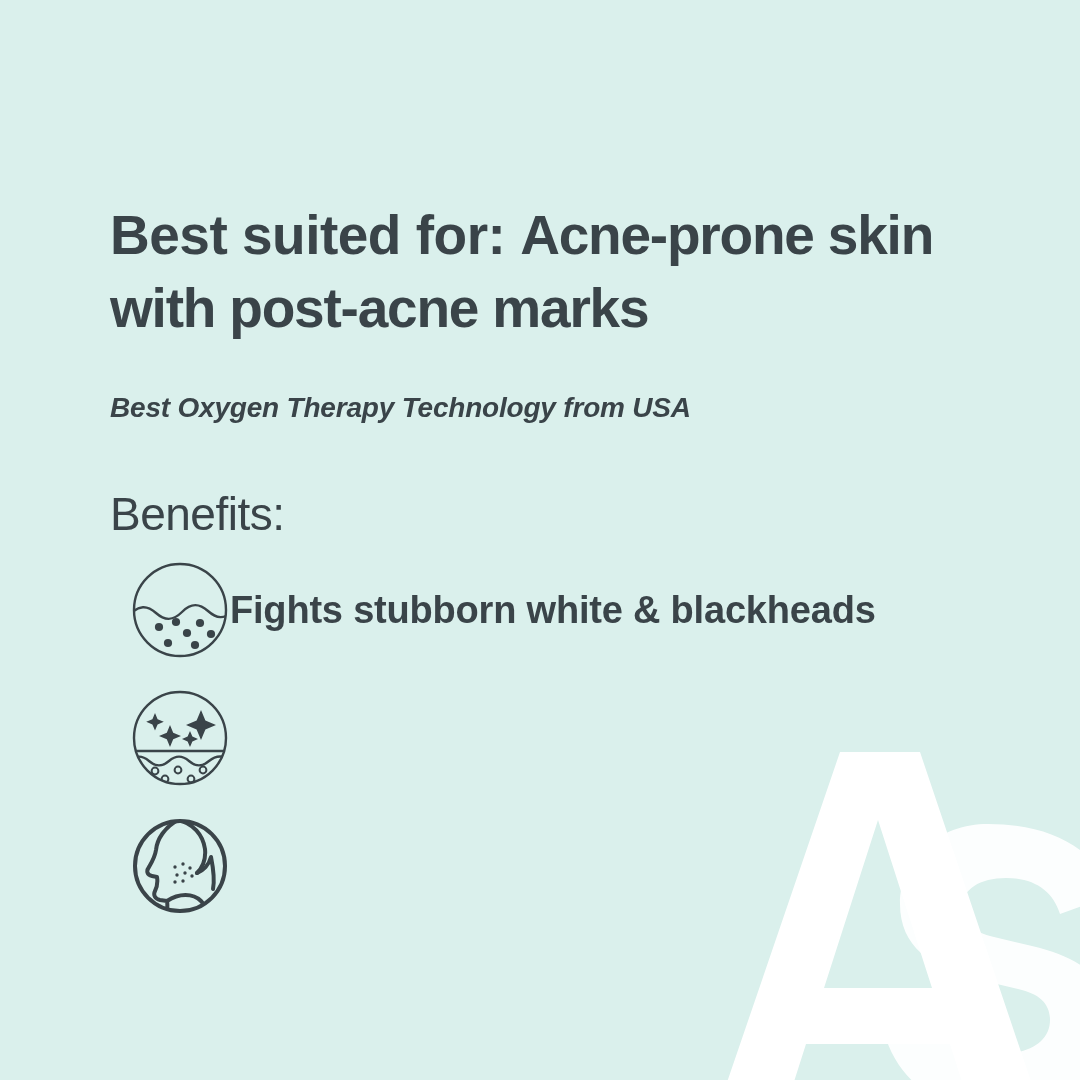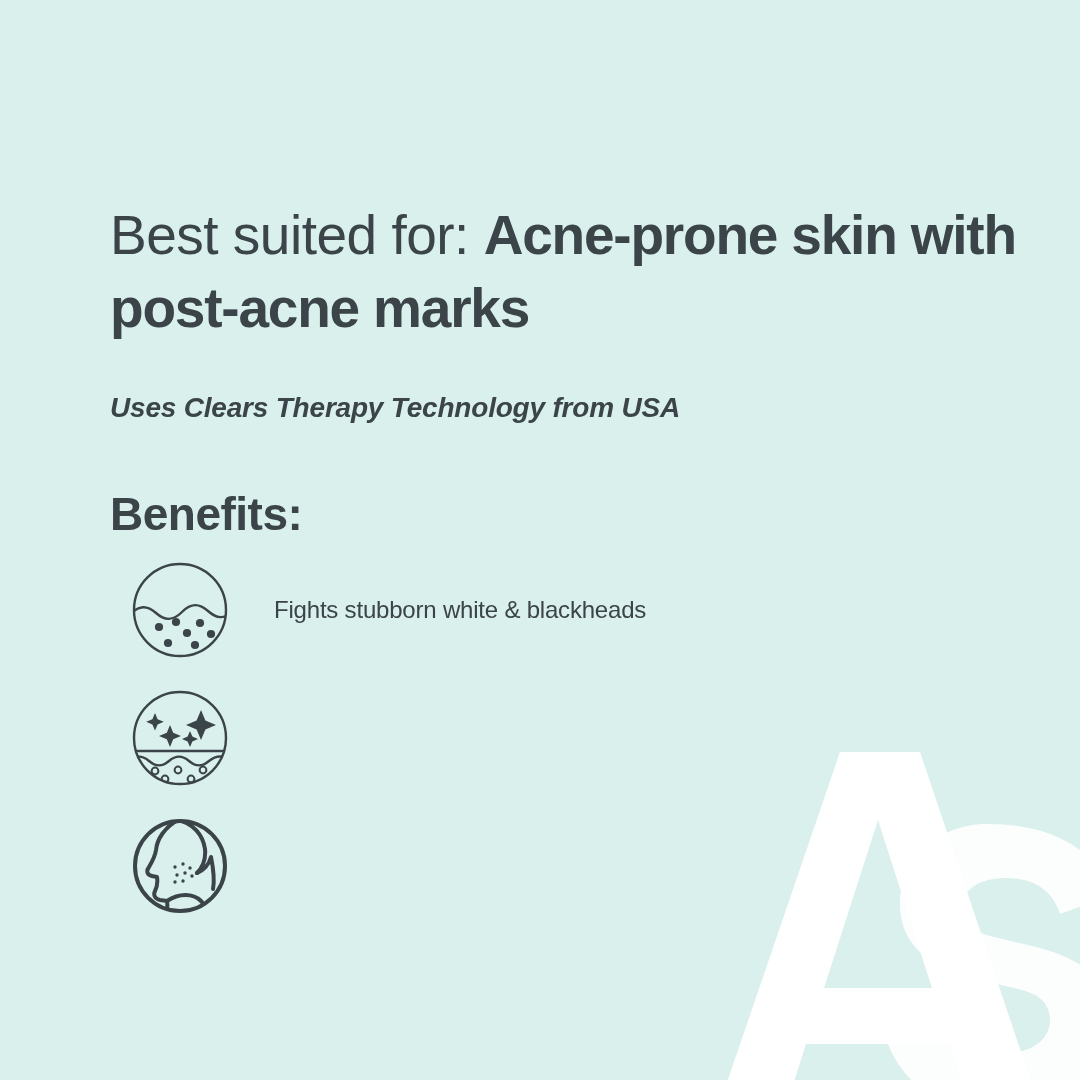--- a/index.html
+++ b/index.html
@@ -42,40 +42,40 @@
     position: absolute;
     top: 199px;
     left: 110px;
     right: 55px;
     font-size: 55px;
     line-height: 73px;
     letter-spacing: -0.5px;
     font-weight: 400;
     color: #3a4449;
   }
-  .headline .lead { font-weight: 400; }
+  .headline .lead { font-weight: 700; }
   .headline .strong { font-weight: 800; letter-spacing: -1.2px; }
 
   .subhead {
     position: absolute;
     top: 392px;
     left: 110px;
     font-size: 28px;
     font-weight: 800;
     font-style: italic;
     letter-spacing: -0.2px;
     color: #3a4449;
   }
 
   .benefits-title {
     position: absolute;
     top: 487px;
     left: 110px;
     font-size: 46px;
-    font-weight: 700;
+    font-weight: 400;
     letter-spacing: -0.5px;
     color: #3a4449;
   }
 
   .benefit-list {
     position: absolute;
     top: 560px;
     left: 130px;
     right: 40px;
   }
@@ -91,23 +91,22 @@
     flex: 0 0 100px;
     width: 100px;
     height: 100px;
     display: flex;
     align-items: center;
     justify-content: center;
   }
   .benefit-icon svg { display: block; }
 
   .benefit-text {
-    margin-left: 44px;
-    font-size: 24px;
-    font-weight: 400;
+    font-size: 38px;
+    font-weight: 700;
     letter-spacing: -0.2px;
     color: #3a4449;
     white-space: nowrap;
   }
 </style>
 </head>
 <body>
 
 <div class="canvas">
 
@@ -134,21 +133,21 @@
 
       <path d="M152 20 L 232 20 L 360 400 L 290 400 L 262 312 L 118 312 L 90 400 L 22 400 Z
                M 136 256 L 244 256 L 190 88 Z" fill="#ffffff"></path>
     </svg>
   </div>
 
   <h1 class="headline">
     <span class="lead">Best suited for: </span><span class="strong">Acne-prone skin with post-acne marks</span>
   </h1>
 
-  <p class="subhead">Uses Clears Therapy Technology from USA</p>
+  <p class="subhead">Best Oxygen Therapy Technology from USA</p>
 
   <h2 class="benefits-title">Benefits:</h2>
 
   <div class="benefit-list">
 
     <div class="benefit-row">
       <span class="benefit-icon">
         <svg width="98" height="98" viewBox="0 0 98 98" xmlns="http://www.w3.org/2000/svg" aria-hidden="true">
           <defs>
             <clipPath id="clipA">

